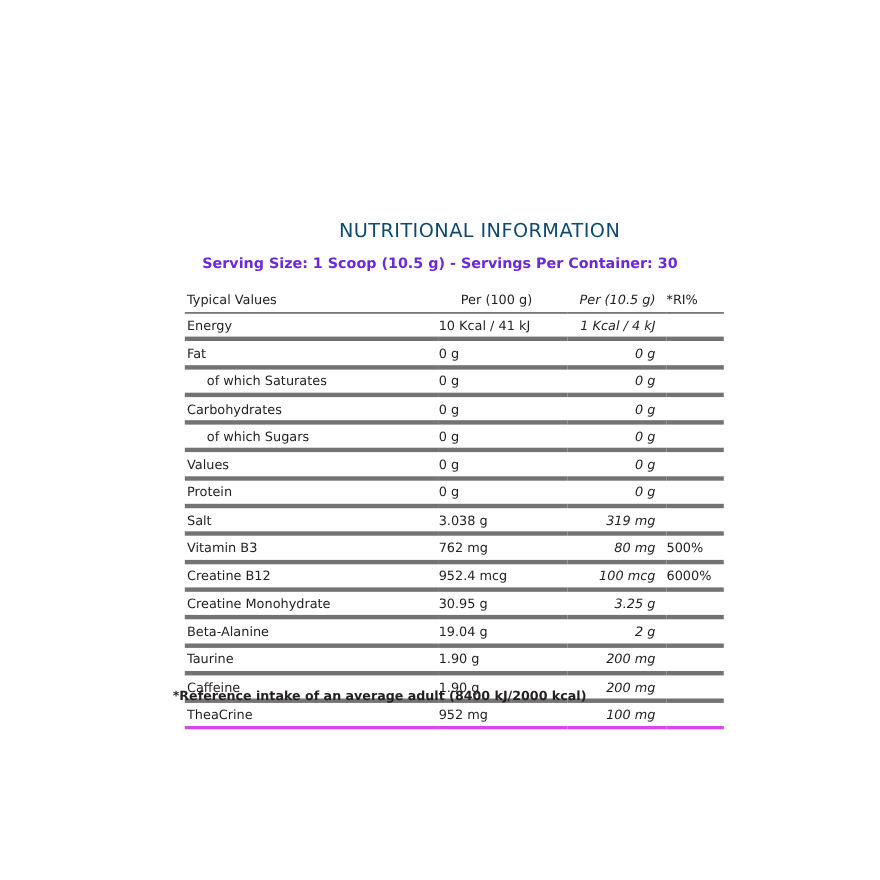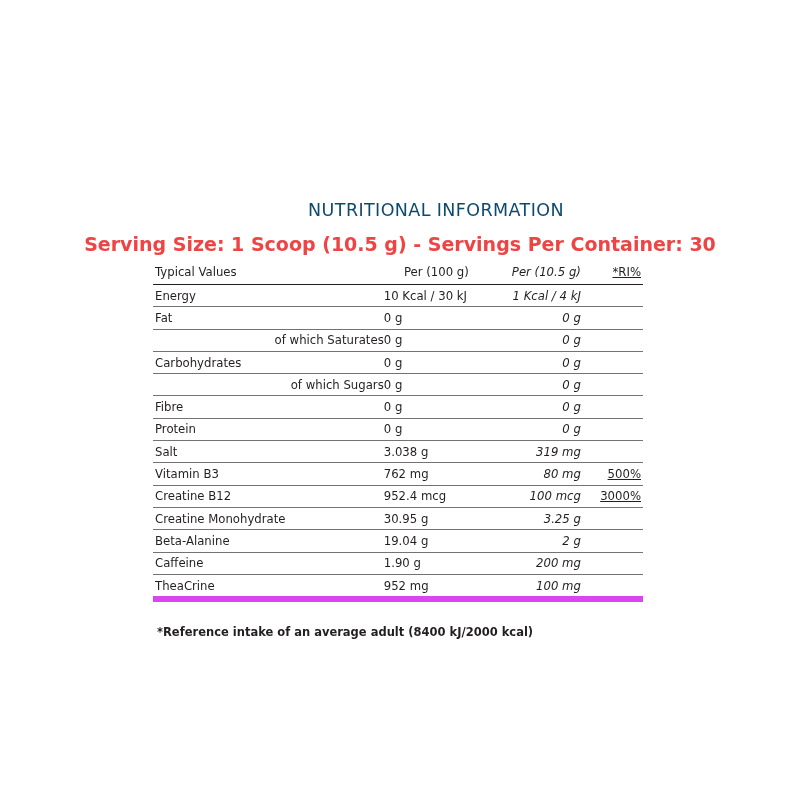--- a/index.html
+++ b/index.html
@@ -31,27 +31,27 @@
     letter-spacing: 0.4px;
     color: #0c4a6e;
     padding-left: 36px;
   }
   .subtitle {
     position: absolute;
     left: 0;
     top: 233px;
     width: 800px;
     text-align: center;
-    font-size: 19px;
+    font-size: 13px;
     font-weight: bold;
-    color: #ef4444;
+    color: #6d28d9;
   }
   .table-wrap {
     position: absolute;
-    left: 153px;
+    left: 168px;
     top: 262px;
     width: 490px;
   }
   table.nutri {
     border-collapse: collapse;
     width: 490px;
     font-size: 11.7px;
   }
   table.nutri th,
   table.nutri td {
@@ -60,49 +60,47 @@
     vertical-align: middle;
     font-weight: normal;
     color: #231f20;
   }
   table.nutri thead th {
     border-bottom: 1px solid #231f20;
     padding-bottom: 2px;
     height: 20px;
   }
   table.nutri tbody tr {
-    border-bottom: 1px solid #737373;
+    border-bottom: 4px solid #737373;
   }
   table.nutri tbody tr.thick {
-    border-bottom: 6px solid #d946ef;
+    border-bottom: 3px solid #d946ef;
   }
   .c-name {
     text-align: left;
     width: 240px;
     padding-left: 2px !important;
   }
   .c-100 {
     width: 120px;
     padding-right: 12px !important;
   }
   .c-serv {
     text-align: right;
     width: 90px;
     padding-right: 10px !important;
     font-style: italic;
   }
   .c-ri {
-    text-align: right;
+    text-align: left;
     width: 52px;
     padding-right: 2px !important;
-    text-decoration: underline;
   }
   .indent {
     padding-left: 20px !important;
-    text-align: right;
   }
   .footnote {
     position: absolute;
     left: 157px;
     top: 625px;
     font-size: 11.5px;
     font-weight: bold;
     color: #231f20;
   }
 </style>
@@ -121,21 +119,21 @@
         <tr>
           <th class="c-name">Typical Values</th>
           <th class="c-100">Per (100 g)</th>
           <th class="c-serv">Per (10.5 g)</th>
           <th class="c-ri">*RI%</th>
         </tr>
       </thead>
       <tbody id="nutri-body">
           <tr>
             <td class="c-name">Energy</td>
-            <td class="c-100">10 Kcal / 30 kJ</td>
+            <td class="c-100">10 Kcal / 41 kJ</td>
             <td class="c-serv">1 Kcal / 4 kJ</td>
             <td class="c-ri"></td>
           </tr>
           <tr>
             <td class="c-name">Fat</td>
             <td class="c-100">0 g</td>
             <td class="c-serv">0 g</td>
             <td class="c-ri"></td>
           </tr>
           <tr>
@@ -150,21 +148,21 @@
             <td class="c-serv">0 g</td>
             <td class="c-ri"></td>
           </tr>
           <tr>
             <td class="c-name indent">of which Sugars</td>
             <td class="c-100">0 g</td>
             <td class="c-serv">0 g</td>
             <td class="c-ri"></td>
           </tr>
           <tr>
-            <td class="c-name">Fibre</td>
+            <td class="c-name">Values</td>
             <td class="c-100">0 g</td>
             <td class="c-serv">0 g</td>
             <td class="c-ri"></td>
           </tr>
           <tr>
             <td class="c-name">Protein</td>
             <td class="c-100">0 g</td>
             <td class="c-serv">0 g</td>
             <td class="c-ri"></td>
           </tr>
@@ -177,32 +175,38 @@
           <tr>
             <td class="c-name">Vitamin B3</td>
             <td class="c-100">762 mg</td>
             <td class="c-serv">80 mg</td>
             <td class="c-ri">500%</td>
           </tr>
           <tr>
             <td class="c-name">Creatine B12</td>
             <td class="c-100">952.4 mcg</td>
             <td class="c-serv">100 mcg</td>
-            <td class="c-ri">3000%</td>
+            <td class="c-ri">6000%</td>
           </tr>
           <tr>
             <td class="c-name">Creatine Monohydrate</td>
             <td class="c-100">30.95 g</td>
             <td class="c-serv">3.25 g</td>
             <td class="c-ri"></td>
           </tr>
           <tr>
             <td class="c-name">Beta-Alanine</td>
             <td class="c-100">19.04 g</td>
             <td class="c-serv">2 g</td>
+            <td class="c-ri"></td>
+          </tr>
+          <tr>
+            <td class="c-name">Taurine</td>
+            <td class="c-100">1.90 g</td>
+            <td class="c-serv">200 mg</td>
             <td class="c-ri"></td>
           </tr>
           <tr>
             <td class="c-name">Caffeine</td>
             <td class="c-100">1.90 g</td>
             <td class="c-serv">200 mg</td>
             <td class="c-ri"></td>
           </tr>
           <tr class="thick">
             <td class="c-name">TheaCrine</td>

